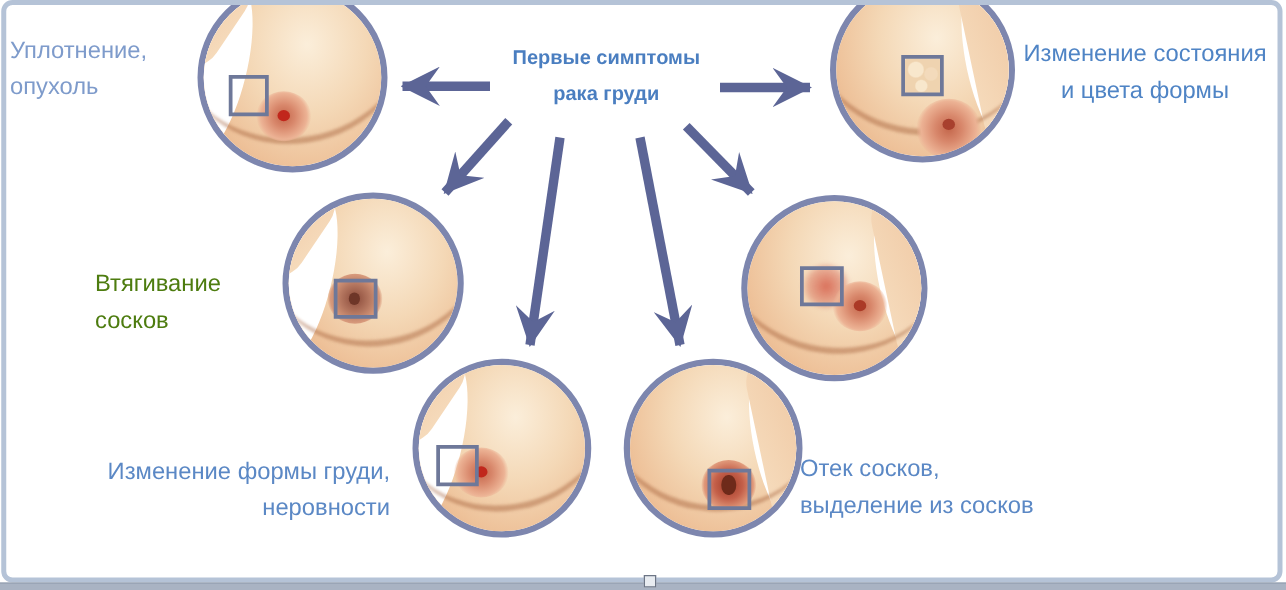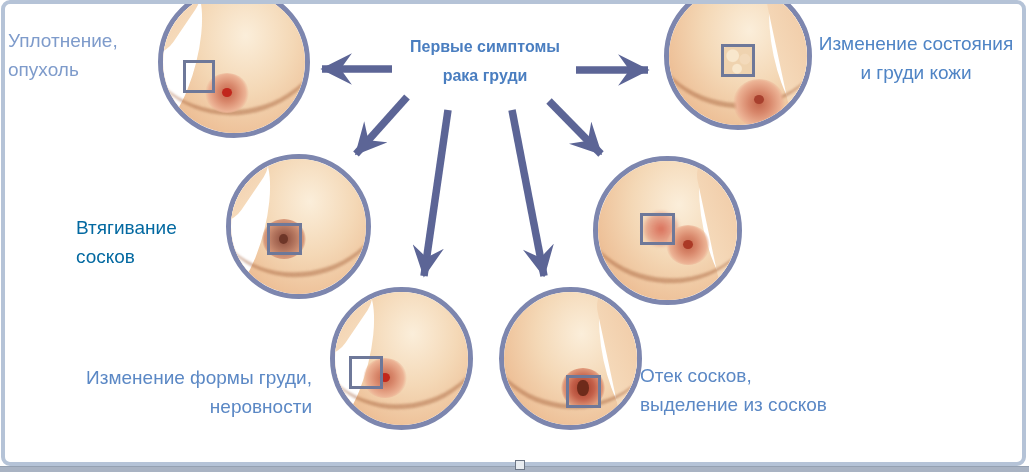--- a/index.html
+++ b/index.html
@@ -9,21 +9,21 @@
   
   .arrows{position:absolute;left:0;top:0;z-index:3;pointer-events:none;}
 
   
   .title{position:absolute;left:365px;top:32px;width:240px;text-align:center;
          font-size:16px;line-height:29px;font-weight:bold;color:#4a7ec0;white-space:pre-line;z-index:4;}
   .label{position:absolute;font-weight:normal;font-size:19px;line-height:29px;
          color:#5b88c5;white-space:pre-line;z-index:4;}
   .lbl-tl{left:8px;top:26px;color:#7e9bcb;}
   .lbl-tr{left:810px;top:29px;width:212px;text-align:center;color:#4f84c5;}
-  .lbl-ml{left:76px;top:213px;color:#0369a1;}
+  .lbl-ml{left:76px;top:213px;color:#4d7c0f;}
   .lbl-mr{left:757px;top:224px;color:#4f84c5;}
   .lbl-bl{left:60px;top:363px;width:252px;text-align:right;}
   .lbl-br{left:640px;top:361px;width:236px;text-align:left;}
 
   
   .photo{position:absolute;border-radius:50%;border:5px solid #7d86ae;overflow:hidden;
          background:#fff;box-sizing:border-box;z-index:2;}
   .fig-tl .photo{left:158px;top:-14px;width:152px;height:152px;}
   .fig-tr .photo{left:664px;top:-18px;width:148px;height:148px;}
   .fig-ml .photo{left:226px;top:154px;width:145px;height:145px;}
@@ -136,21 +136,21 @@
       <div class="gap"></div>
       <div class="arm"></div>
       <div class="fold"></div>
       <div class="areola"></div>
       <div class="nip"></div>
       <div class="texture"></div>
       <div class="marker"></div>
     </div>
   </div>
   <div class="label lbl-tr">Изменение состояния
-и груди кожи</div>
+и цвета формы</div>
 
   <div class="fig fig-ml">
     <div class="photo">
       <div class="skin"></div>
       <div class="gap"></div>
       <div class="arm"></div>
       <div class="fold"></div>
       <div class="areola"></div>
       <div class="nip"></div>
       <div class="marker"></div>

